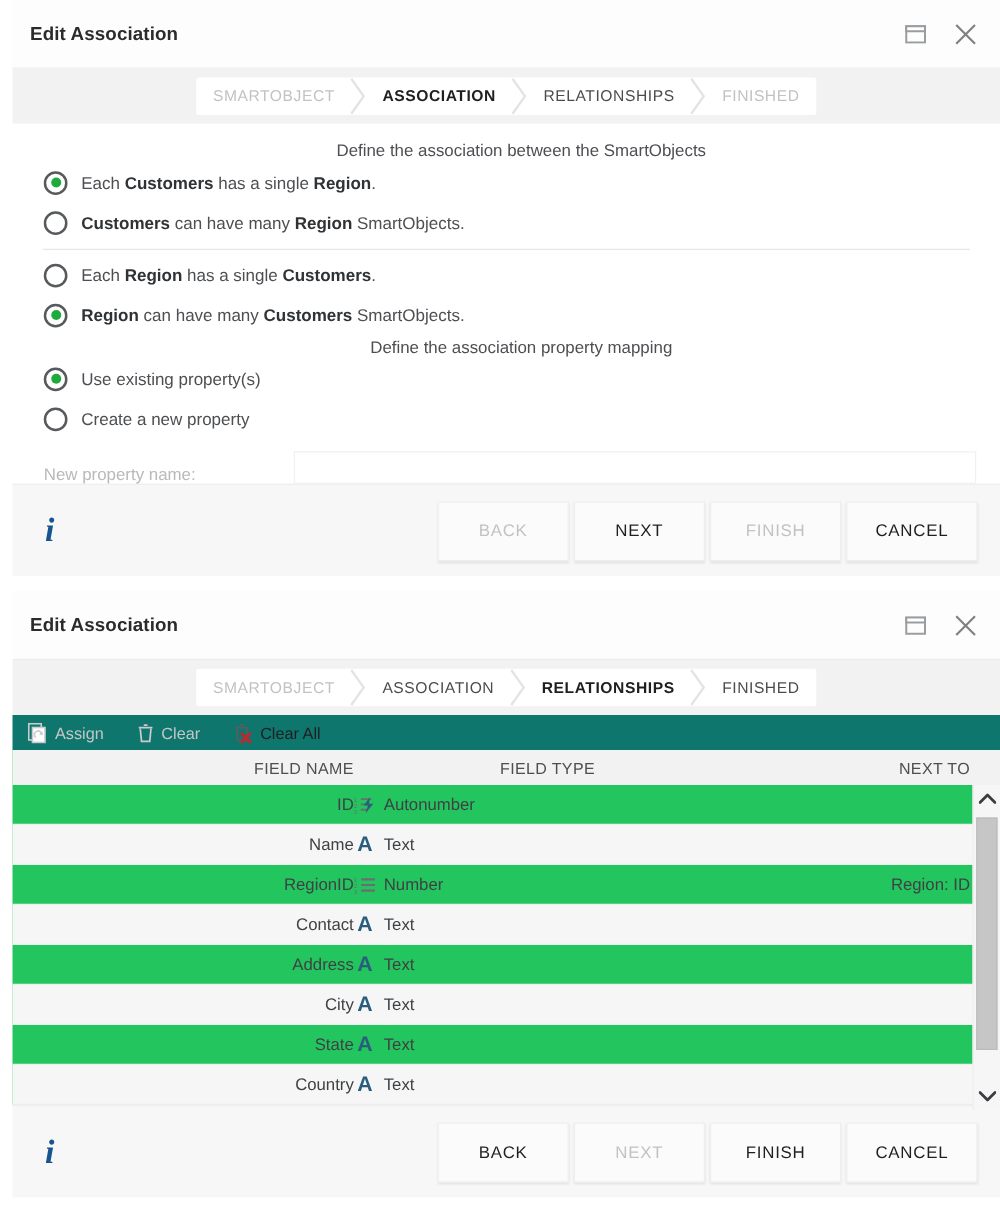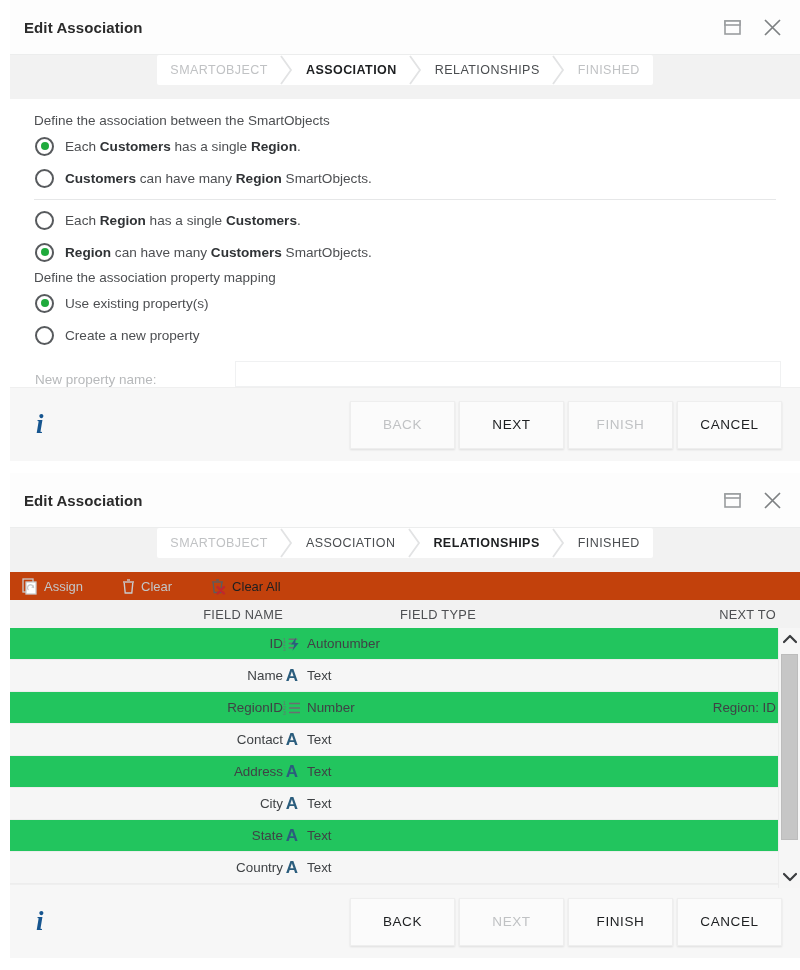--- a/index.html
+++ b/index.html
@@ -16,35 +16,35 @@
   .titlebar {
     height: 55px; background: #fdfdfd; display: flex; align-items: center;
     padding: 0 16px 0 14px; border-bottom: 1px solid #eceded;
   }
   .title-text { font-size: 15px; color: #2b2b2b; font-weight: bold; letter-spacing: .1px; }
   .win-controls { margin-left: auto; display: flex; align-items: center; gap: 16px; }
   .btn-restore, .btn-close { width: 24px; height: 24px; display:flex; align-items:center; justify-content:center; cursor: pointer; }
   .btn-restore svg, .btn-close svg { display:block; }
 
   
-  .crumbbar { background: #f2f2f2; height: 44px; display: flex; align-items: flex-start; justify-content: center; }
+  .crumbbar { background: #f2f2f2; height: 44px; display: flex; align-items: center; justify-content: center; }
   .crumbs { display: flex; align-items: stretch; background: #ffffff; height: 30px; border-radius: 2px; padding: 0 2px; }
   .crumb {
     display: flex; align-items: center; padding: 0 11px; font-size: 12.5px;
     letter-spacing: .45px; color: #6f7275; white-space: nowrap; cursor: pointer;
   }
   .crumb.done { color: #4a4d50; }
   .crumb.active { color: #1d1f21; font-weight: bold; }
   .crumb.muted { color: #c0c2c4; }
   .crumb-sep { width: 16px; display:flex; align-items:center; justify-content:center; }
   .crumb-sep svg { display:block; }
 
   
   .body-1 { background: #ffffff; padding: 14px 0 0 0; }
-  .lead { font-size: 13.5px; color: #4d4f52; padding-left: 24px; margin-bottom: 2px; }
+  .lead { font-size: 13.5px; color: #4d4f52; padding-left: 24px; margin-bottom: 2px; text-align: center; }
   .lead.second { padding-top: 2px; }
 
   .radio-row { display: flex; align-items: center; height: 32px; padding-left: 25px; cursor: pointer; }
   .radio {
     width: 19px; height: 19px; border-radius: 50%; border: 2px solid #575a5d;
     background: #ffffff; margin-right: 11px; flex: none; position: relative;
   }
   .radio.on::after {
     content:""; position:absolute; left:3.5px; top:3.5px; width: 8px; height: 8px;
     border-radius:50%; background:#1faa3c;
@@ -74,21 +74,21 @@
     box-shadow: 0 1px 2px rgba(0,0,0,.10);
     display:flex; align-items:center; justify-content:center;
     font-size: 13.5px; letter-spacing: .6px; color: #1d1f21; cursor: pointer;
     font-family: "Liberation Sans", sans-serif;
   }
   .wbtn.disabled { color: #c0c2c4; cursor: default; }
 
   .panel-gap { height: 12px; background: #ffffff; }
 
   
-  .toolbar { background:#c2410c; height: 28px; display:flex; align-items:center; padding-left: 12px; gap: 16px; }
+  .toolbar { background:#0f766e; height: 28px; display:flex; align-items:center; padding-left: 12px; gap: 4px; }
   .tool { display:flex; align-items:center; gap: 5px; margin-right: 22px; cursor: pointer; }
   .tool.disabled { cursor: default; }
   .tool-label { font-size: 13px; color: #1d1f21; }
   .tool.disabled .tool-label { color: #c4c6c8; }
   .tool svg { display:block; }
 
   
   .tablewrap { position: relative; background:#22c55e;text-align:right; }
   .thead { display:flex; background:#f2f2f2; height: 28px; align-items:center; }
   .th { font-size: 12.8px; color: #4d4f52; letter-spacing: .3px; }

